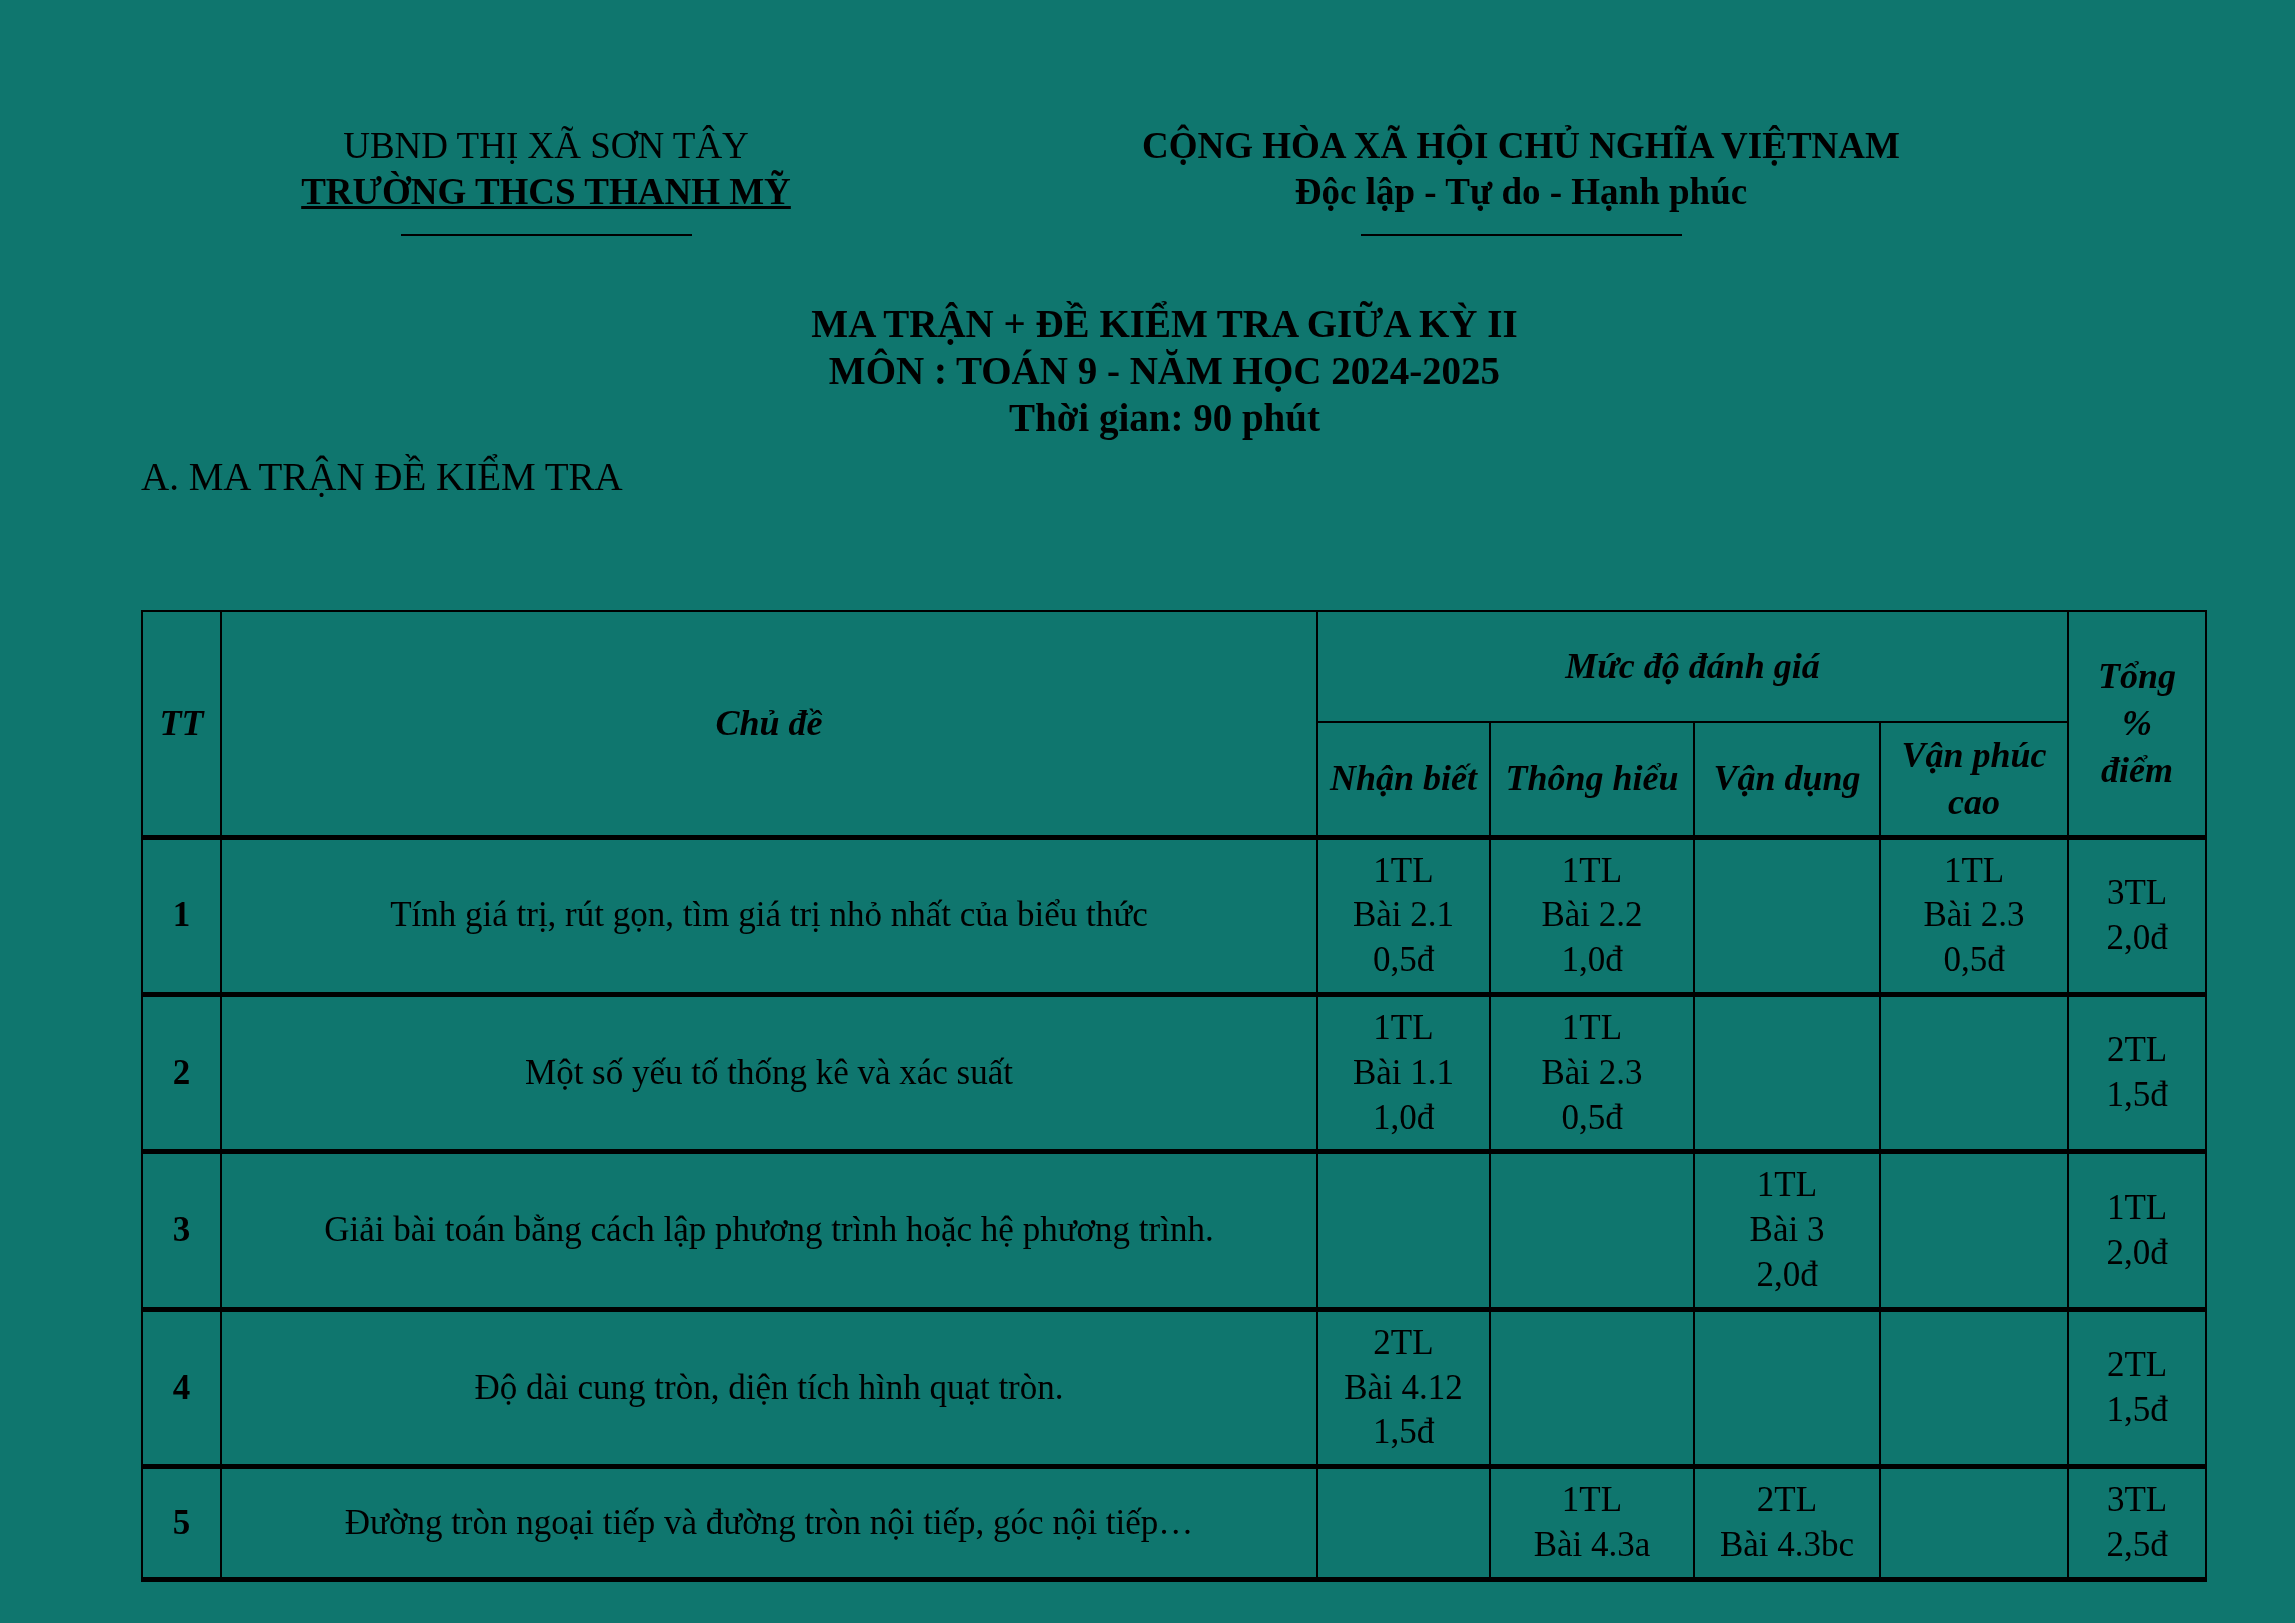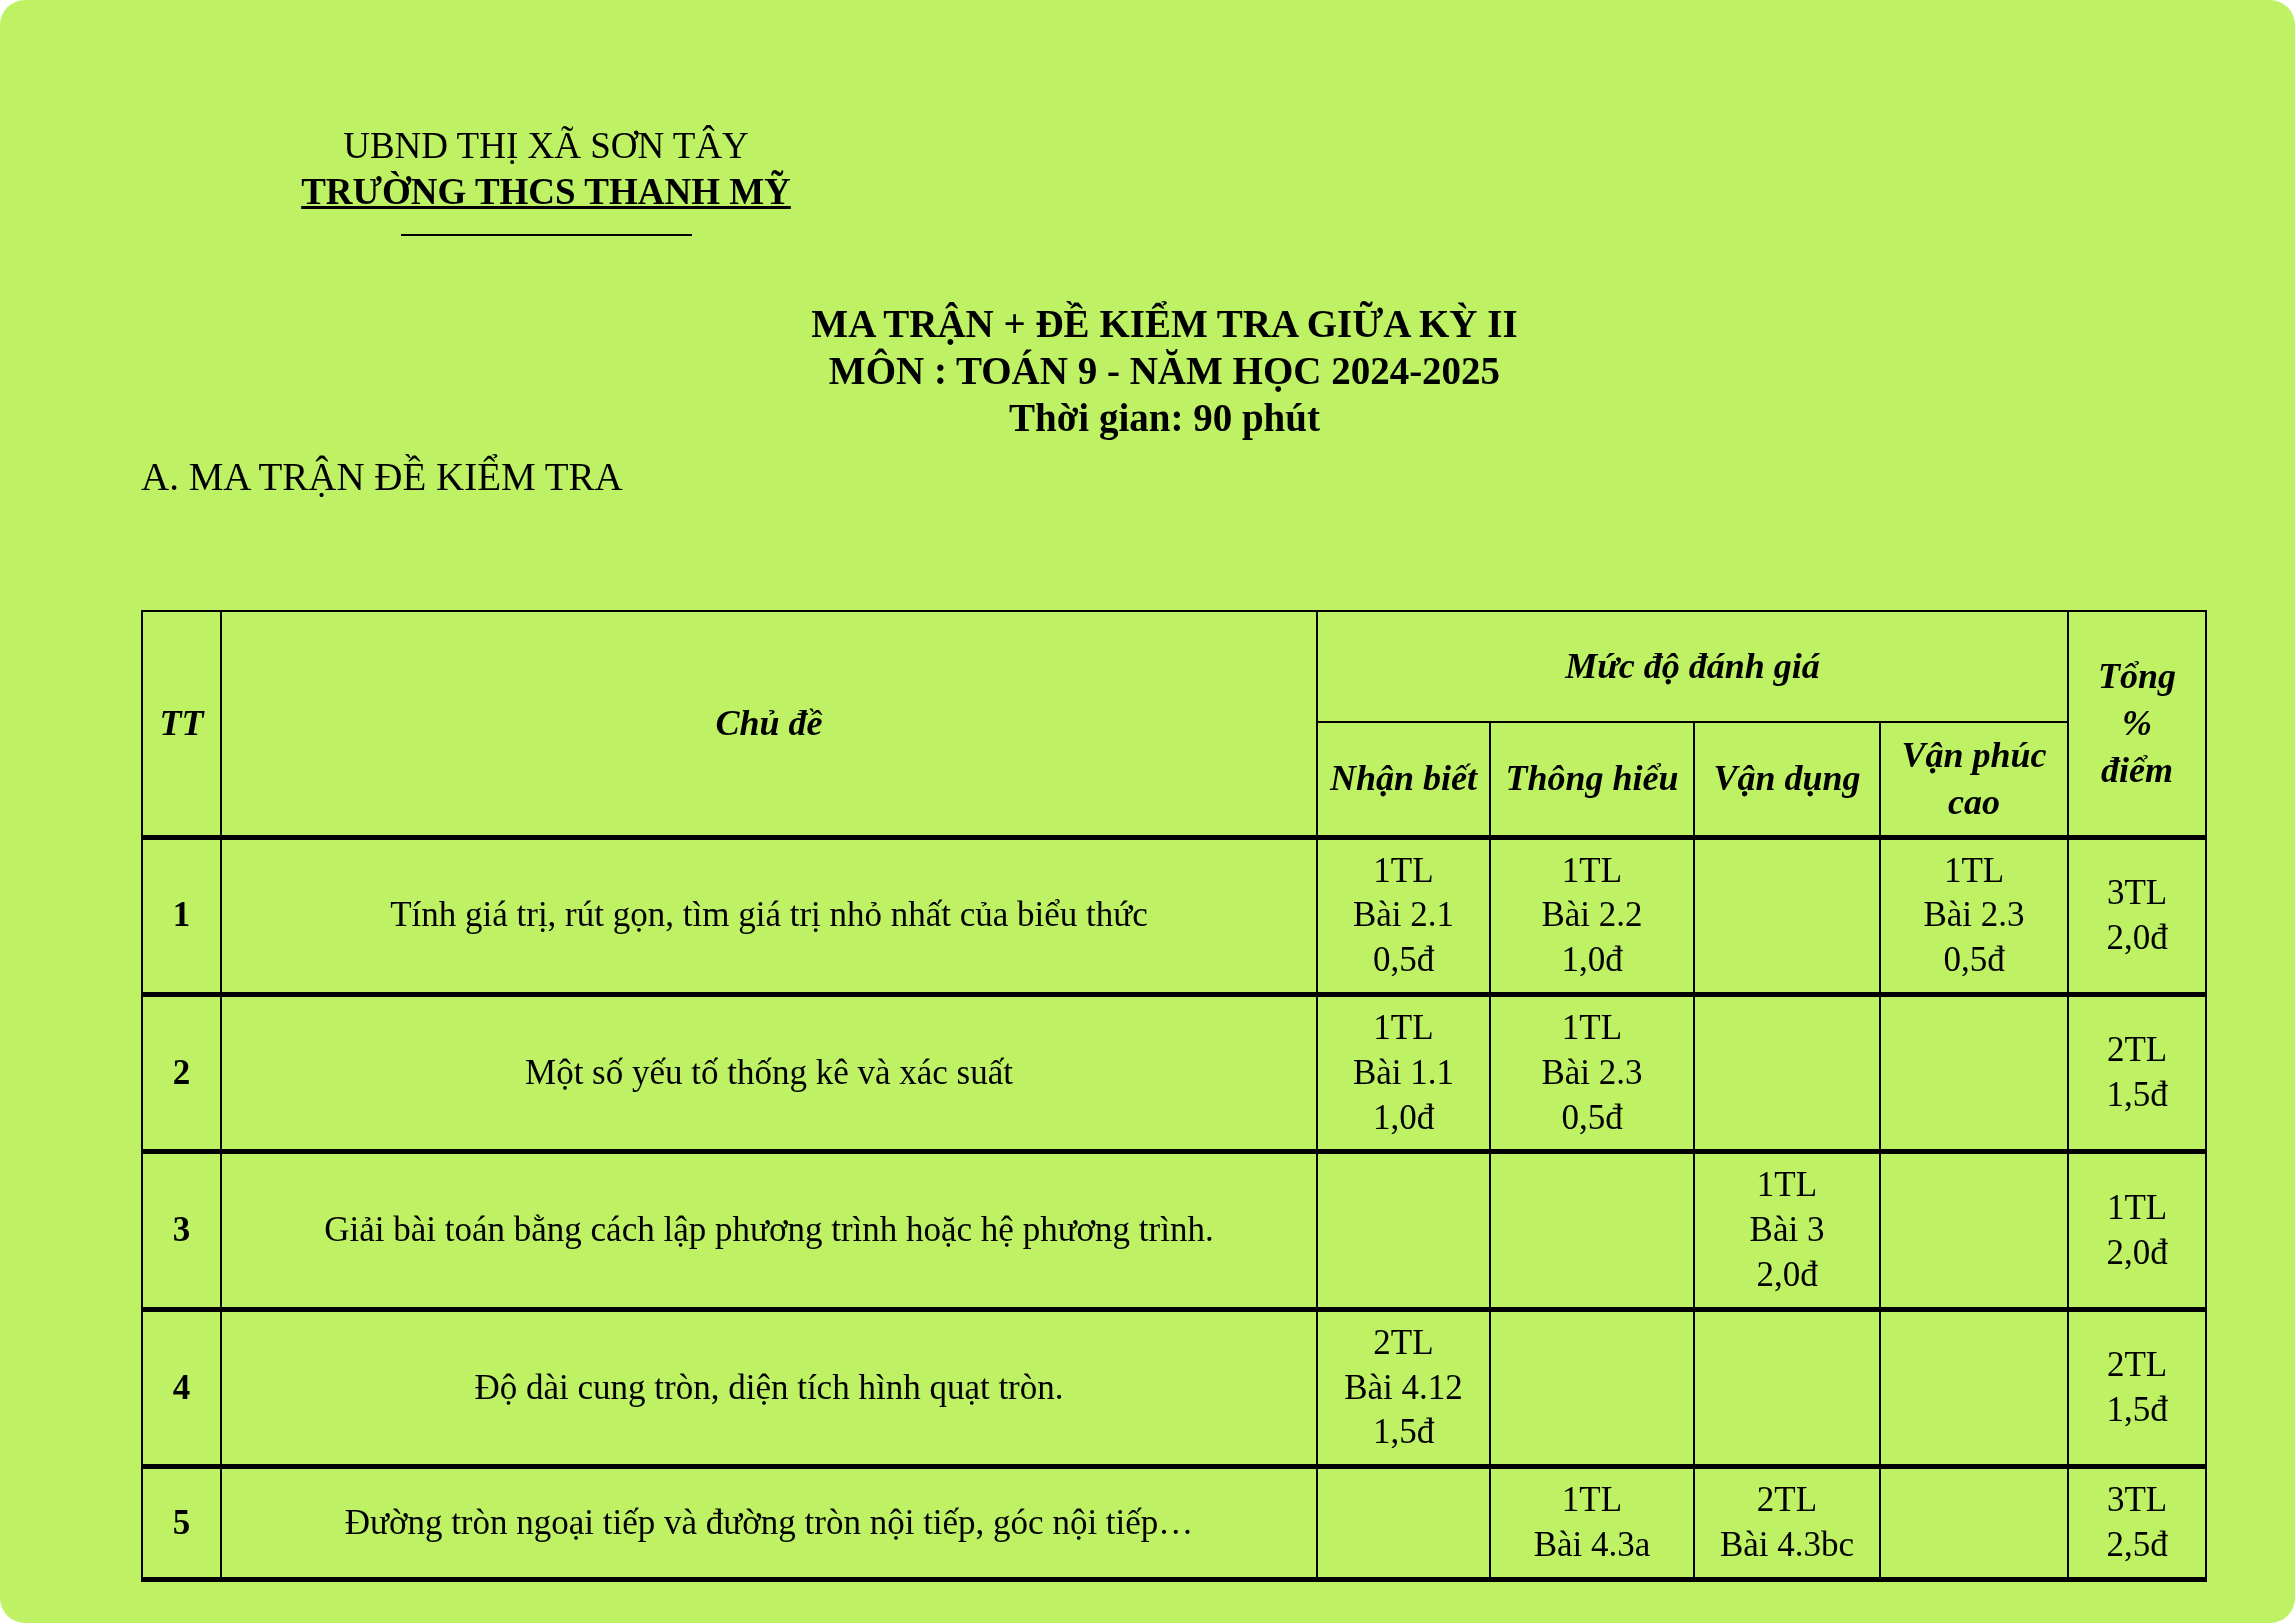--- a/index.html
+++ b/index.html
@@ -3,21 +3,21 @@
 <meta charset="utf-8">
 <style>
   html, body { margin: 0; padding: 0; }
   body {
     width: 2295px; height: 1623px;
     background: #ffffff;
     color: #000000;
     font-family: "Liberation Serif", "DejaVu Serif", serif;
     position: relative;
   }
-  .page { position: absolute; inset: 0; background: #bef264; border-radius: 25px; }
+  .page { position: absolute; inset: 0; background: #0f766e; }
 
   
   .org-left {
     position: absolute; top: 123px; left: 255px; width: 582px;
     text-align: center; font-size: 37px; line-height: 1.24; white-space: nowrap;
   }
   .org-left .line2 { font-weight: bold; text-decoration: underline; }
   .org-right {
     position: absolute; top: 123px; left: 1060px; width: 922px;
     text-align: center; font-size: 37px; line-height: 1.24;
@@ -67,20 +67,25 @@
 <body>
 
 <div class="page">
 
   <div class="org-left">
     <div class="line1">UBND THỊ XÃ SƠN TÂY</div>
     <div class="line2">TRƯỜNG THCS THANH MỸ</div>
     <div class="rule rule-left"></div>
   </div>
 
+  <div class="org-right">
+    <div class="line1">CỘNG HÒA XÃ HỘI CHỦ NGHĨA VIỆTNAM</div>
+    <div class="line2">Độc lập - Tự do - Hạnh phúc</div>
+    <div class="rule rule-right"></div>
+  </div>
 
   <div class="title-block">
     <div>MA TRẬN + ĐỀ KIỂM TRA GIỮA KỲ II</div>
     <div>MÔN : TOÁN 9 -  NĂM HỌC 2024-2025</div>
     <div>Thời gian: 90 phút</div>
   </div>
 
   <div class="section-heading">A. MA TRẬN ĐỀ KIỂM TRA</div>
 
   <table class="matrix">

